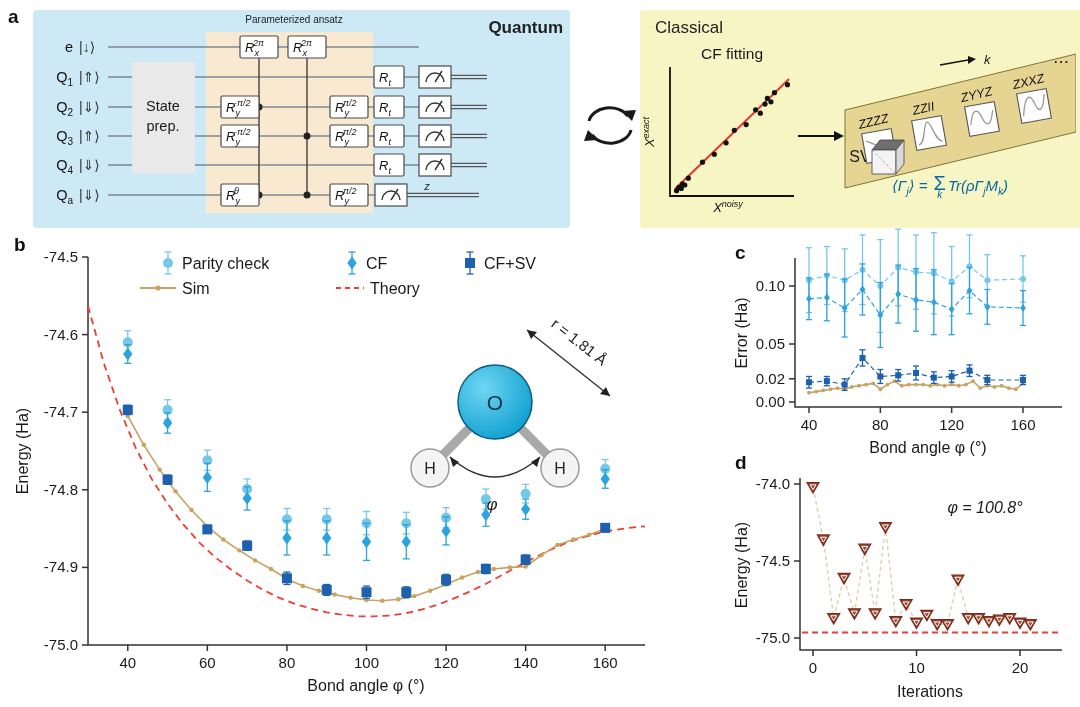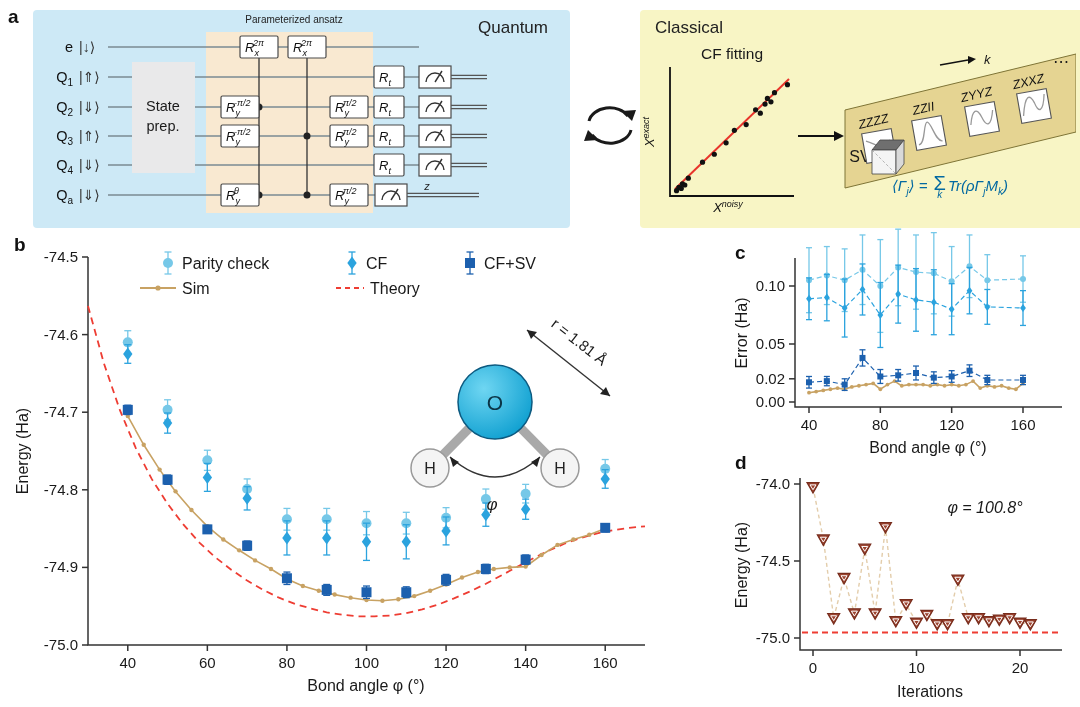--- a/index.html
+++ b/index.html
@@ -21,21 +21,21 @@
 </head>
 <body>
 
 <span class="abs panel-letter" style="left:8px;top:6px;">a</span>
 <span class="abs panel-letter" style="left:14px;top:234px;">b</span>
 <span class="abs panel-letter" style="left:735px;top:242px;">c</span>
 <span class="abs panel-letter" style="left:735px;top:452px;">d</span>
 
 <div id="quantum-panel" class="abs">
   <span class="abs" id="ansatz-title">Parameterized ansatz</span>
-  <span class="abs big-title" style="right:22px;top:8px;">Quantum</span>
+  <span class="abs big-title" style="right:7px;top:8px;font-weight:bold;">Quantum</span>
   <svg id="circuit-svg" class="abs" style="left:0;top:0;" width="537" height="218" viewBox="0 0 537 218">
       <g>
         <rect x="173" y="22" width="167" height="181" fill="#f9e9d1"></rect>
         <line x1="75" y1="37" x2="386" y2="37" stroke="#7a8a92" stroke-width="1.4"></line>
         <line x1="75" y1="67" x2="386" y2="67" stroke="#7a8a92" stroke-width="1.4"></line>
         <line x1="75" y1="97" x2="386" y2="97" stroke="#7a8a92" stroke-width="1.4"></line>
         <line x1="75" y1="126" x2="386" y2="126" stroke="#7a8a92" stroke-width="1.4"></line>
         <line x1="75" y1="155" x2="386" y2="155" stroke="#7a8a92" stroke-width="1.4"></line>
         <line x1="75" y1="185" x2="342" y2="185" stroke="#7a8a92" stroke-width="1.4"></line>
         <rect x="99" y="52" width="63" height="111" fill="#e9e9ea"></rect>

